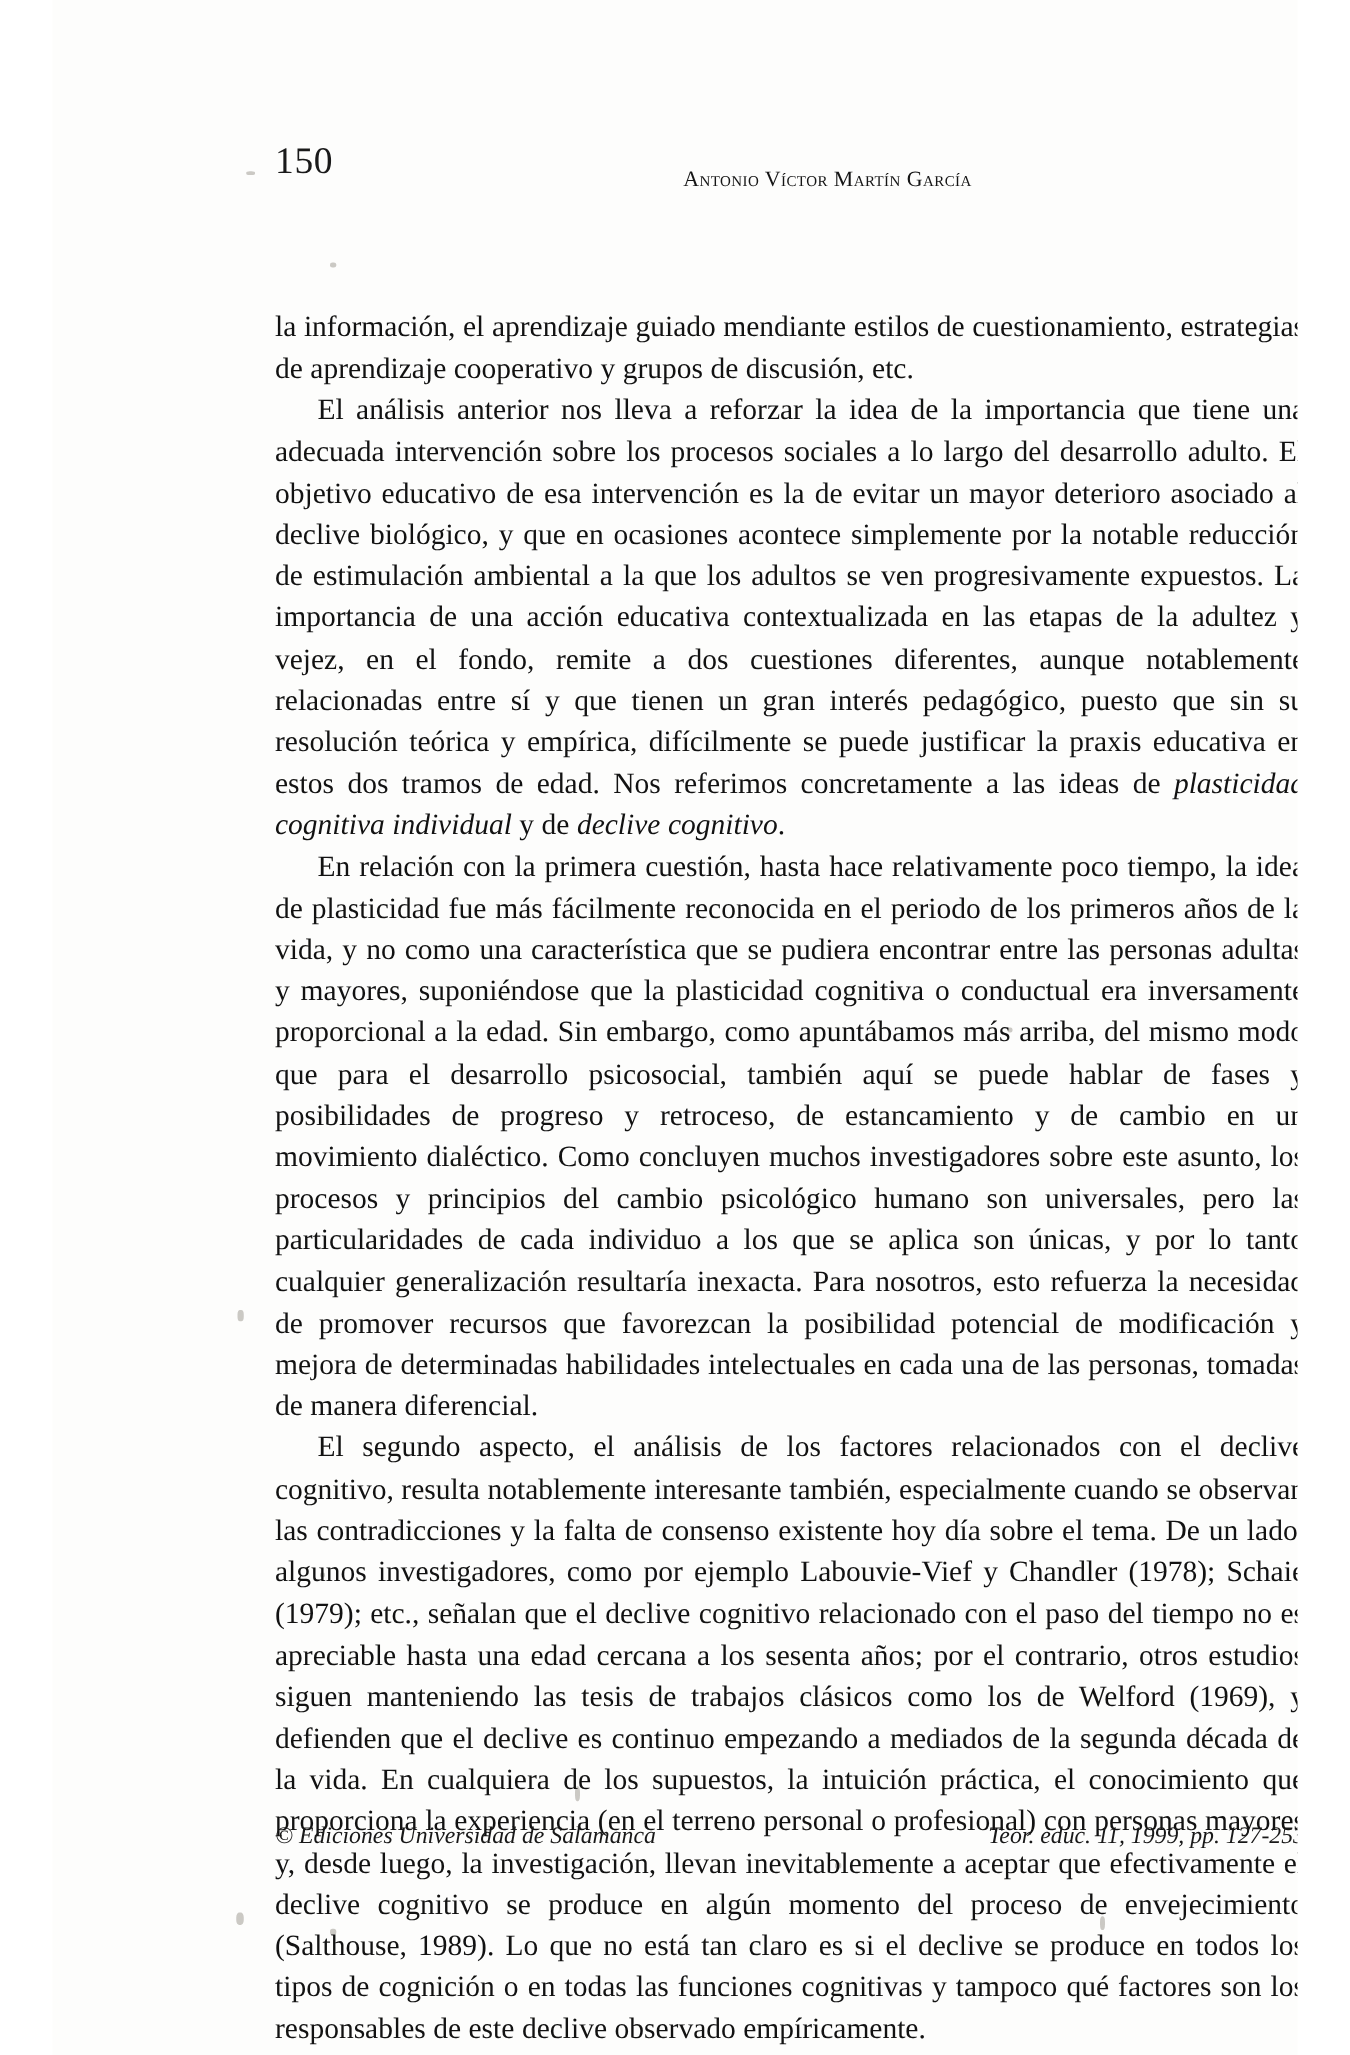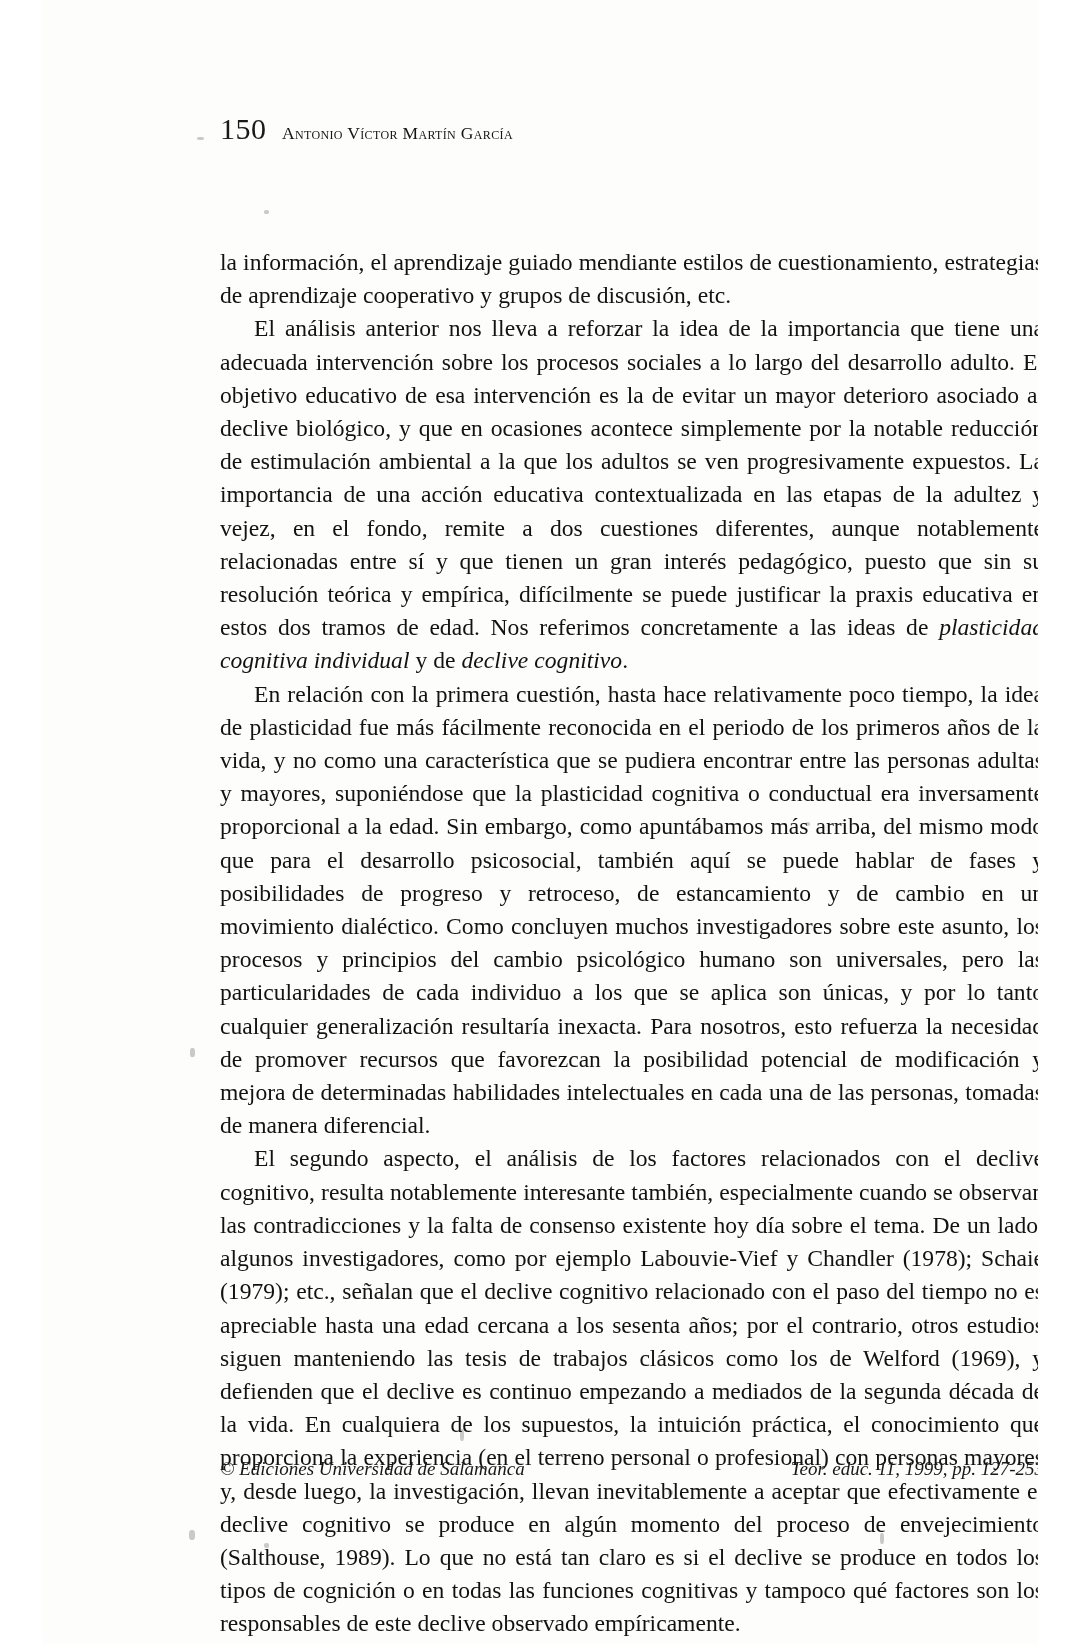--- a/index.html
+++ b/index.html
@@ -30,22 +30,23 @@
     position: absolute;
     left: 178px;
     top: 0px;
     font-size: 30px;
     letter-spacing: 0.5px;
     color: #1a1a1a;
   }
   .runhead {
     position: absolute;
     left: 240px;
-    top: 8px;
+    top: 18px;
     width: 760px;
+    text-align: center;
     line-height: 1.55;
   }
   .runhead .line {
     font-size: 17.5px;
     font-variant: small-caps;
     letter-spacing: 0.35px;
     color: #151515;
     white-space: nowrap;
   }
 

